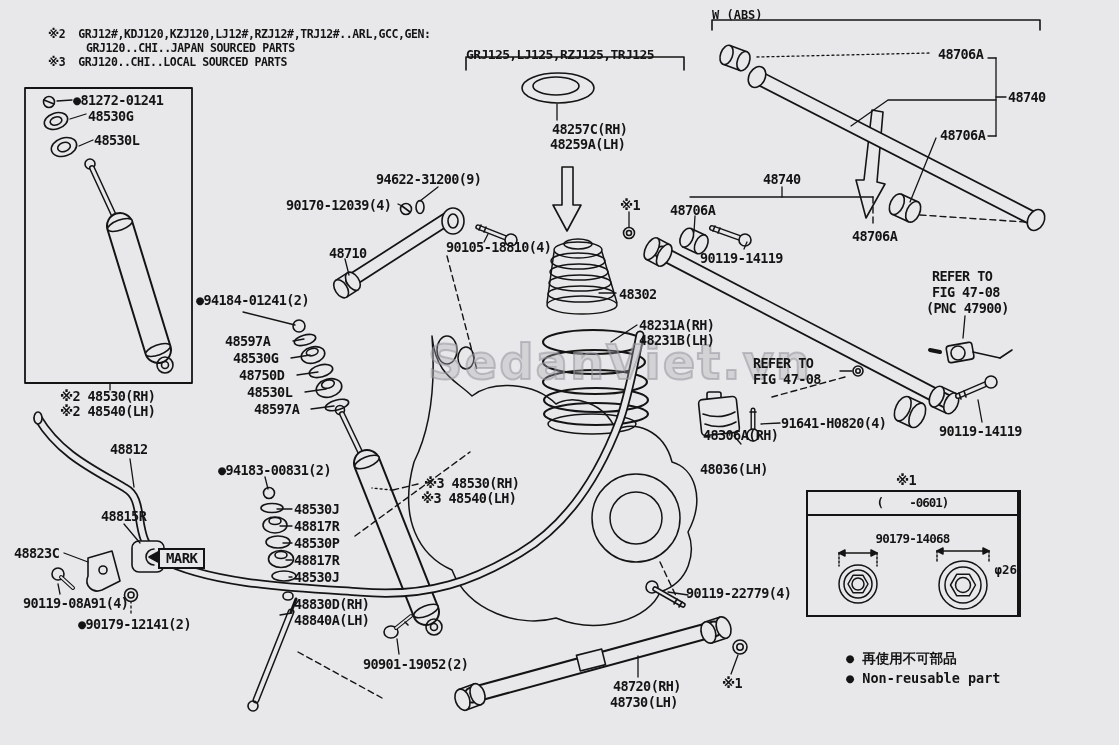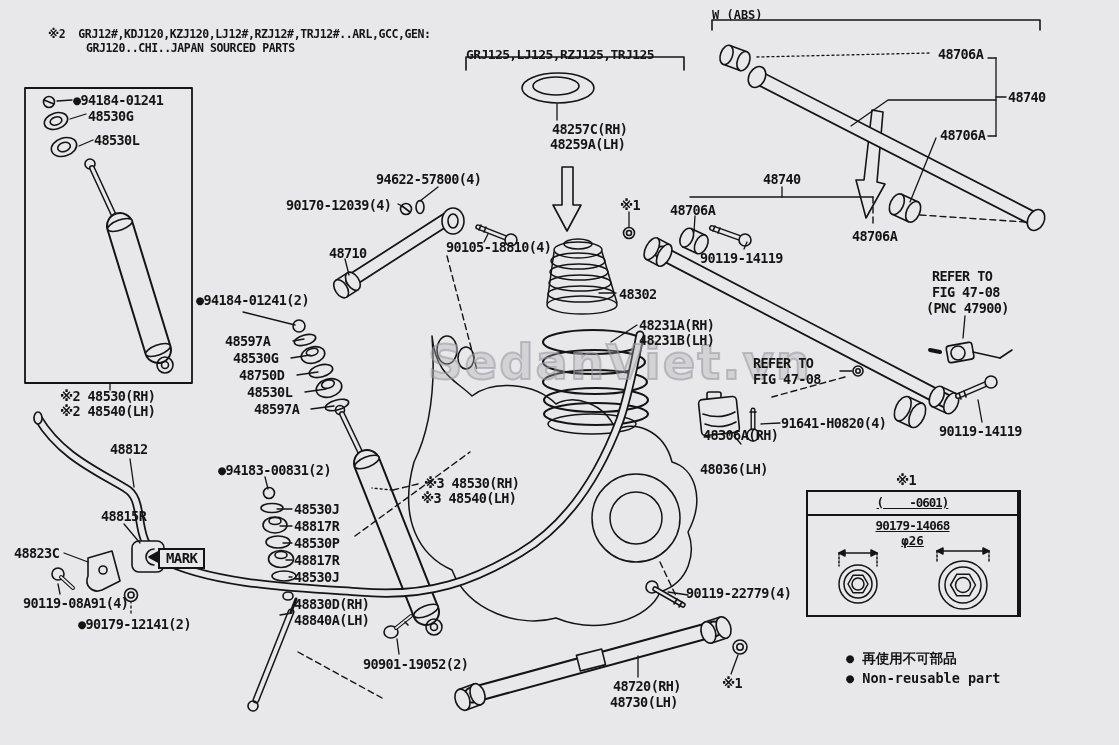--- a/index.html
+++ b/index.html
@@ -7,26 +7,26 @@
          font-family:"DejaVu Sans Mono","DejaVu Sans",monospace;color:#141414;}
   #art{position:absolute;left:0;top:0;}
   .pl{position:absolute;font-weight:bold;font-size:13.5px;line-height:14px;
       letter-spacing:-0.6px;white-space:pre;color:#141414;}
   .note{font-size:11.5px;line-height:14px;letter-spacing:-0.4px;}
   .hdr{font-size:13px;}
   .wabs{font-size:12px;letter-spacing:0;}
   .mark-box{border:2px solid #141414;padding:1px 6px 2px 6px;font-size:14px;background:#e8e8ea;}
   .tbl{position:absolute;left:806px;top:490px;width:211px;height:123px;border:2px solid #141414;}
   .tbl .cols{display:flex;height:100%;}
-  .tbl .c{flex:1 1 50%;text-decoration:underline;}
+  .tbl .c{flex:1 1 50%;}
   .tbl .c.first{border-right:2px solid #141414;}
   .tbl .period{height:22px;border-bottom:2px solid #141414;text-align:center;
       font-weight:bold;font-size:12.5px;line-height:22px;white-space:pre;letter-spacing:-1px;}
-  .tbl .pn{text-align:center;font-weight:bold;font-size:12.5px;letter-spacing:-0.8px;margin-top:2px;}
-  .tbl .dia{text-align:center;font-weight:bold;font-size:12.5px;margin-top:0;}
+  .tbl .pn{text-align:center;font-weight:bold;font-size:12.5px;letter-spacing:-0.8px;margin-top:15px;}
+  .tbl .dia{text-align:right;font-weight:bold;font-size:12.5px;margin-top:16px;}
   .legend{position:absolute;font-weight:bold;font-size:13.5px;letter-spacing:0;}
   .wm{position:absolute;left:428px;top:334px;font-family:"DejaVu Sans",sans-serif;
       font-weight:bold;font-size:48px;letter-spacing:2px;color:rgba(172,172,178,0.35);
       -webkit-text-stroke:2px rgba(150,150,158,0.55);white-space:pre;}
 </style>
 </head>
 <body>
 
 <div id="stage">
 
@@ -406,45 +406,46 @@
     <line x1="131" y1="613" x2="131" y2="602"></line>
     <line x1="392" y1="490" x2="372" y2="488"></line>
   </g>
  </g>
 </svg>
 
 <div class="wm">SedanViet.vn</div>
 
 <div class="pl note" style="left:48px;top:27px">※2  GRJ12#,KDJ120,KZJ120,LJ12#,RZJ12#,TRJ12#..ARL,GCC,GEN:</div>
 <div class="pl note" style="left:86px;top:41px">GRJ120..CHI..JAPAN SOURCED PARTS</div>
+<div class="pl note" style="left:48px;top:55px">※3  GRJ120..CHI..LOCAL SOURCED PARTS</div>
 
 <div class="pl hdr" style="left:466px;top:48px">GRJ125,LJ125,RZJ125,TRJ125</div>
 <div class="pl wabs" style="left:712px;top:8px">W (ABS)</div>
 
 <div class="pl" style="left:938px;top:47px">48706A</div>
 <div class="pl" style="left:1008px;top:90px">48740</div>
 <div class="pl" style="left:940px;top:128px">48706A</div>
 <div class="pl" style="left:763px;top:172px">48740</div>
 <div class="pl" style="left:670px;top:203px">48706A</div>
 <div class="pl" style="left:852px;top:229px">48706A</div>
 <div class="pl" style="left:700px;top:251px">90119-14119</div>
 <div class="pl" style="left:932px;top:269px">REFER TO</div>
 <div class="pl" style="left:932px;top:285px">FIG 47-08</div>
 <div class="pl" style="left:926px;top:301px">(PNC 47900)</div>
-<div class="pl" style="left:376px;top:172px">94622-57800(4)</div>
+<div class="pl" style="left:376px;top:172px">94622-31200(9)</div>
 <div class="pl" style="left:286px;top:198px">90170-12039(4)</div>
 <div class="pl" style="left:446px;top:240px">90105-18810(4)</div>
 <div class="pl" style="left:329px;top:246px">48710</div>
 <div class="pl" style="left:552px;top:122px">48257C(RH)</div>
 <div class="pl" style="left:550px;top:137px">48259A(LH)</div>
 <div class="pl" style="left:620px;top:198px">※1</div>
 <div class="pl" style="left:619px;top:287px">48302</div>
 <div class="pl" style="left:639px;top:318px">48231A(RH)</div>
 <div class="pl" style="left:639px;top:333px">48231B(LH)</div>
-<div class="pl" style="left:73px;top:93px">●94184-01241</div>
+<div class="pl" style="left:73px;top:93px">●81272-01241</div>
 <div class="pl" style="left:88px;top:109px">48530G</div>
 <div class="pl" style="left:94px;top:133px">48530L</div>
 <div class="pl" style="left:196px;top:293px">●94184-01241(2)</div>
 <div class="pl" style="left:225px;top:334px">48597A</div>
 <div class="pl" style="left:233px;top:351px">48530G</div>
 <div class="pl" style="left:239px;top:368px">48750D</div>
 <div class="pl" style="left:247px;top:385px">48530L</div>
 <div class="pl" style="left:254px;top:402px">48597A</div>
 <div class="pl" style="left:60px;top:389px">※2 48530(RH)</div>
 <div class="pl" style="left:60px;top:404px">※2 48540(LH)</div>

